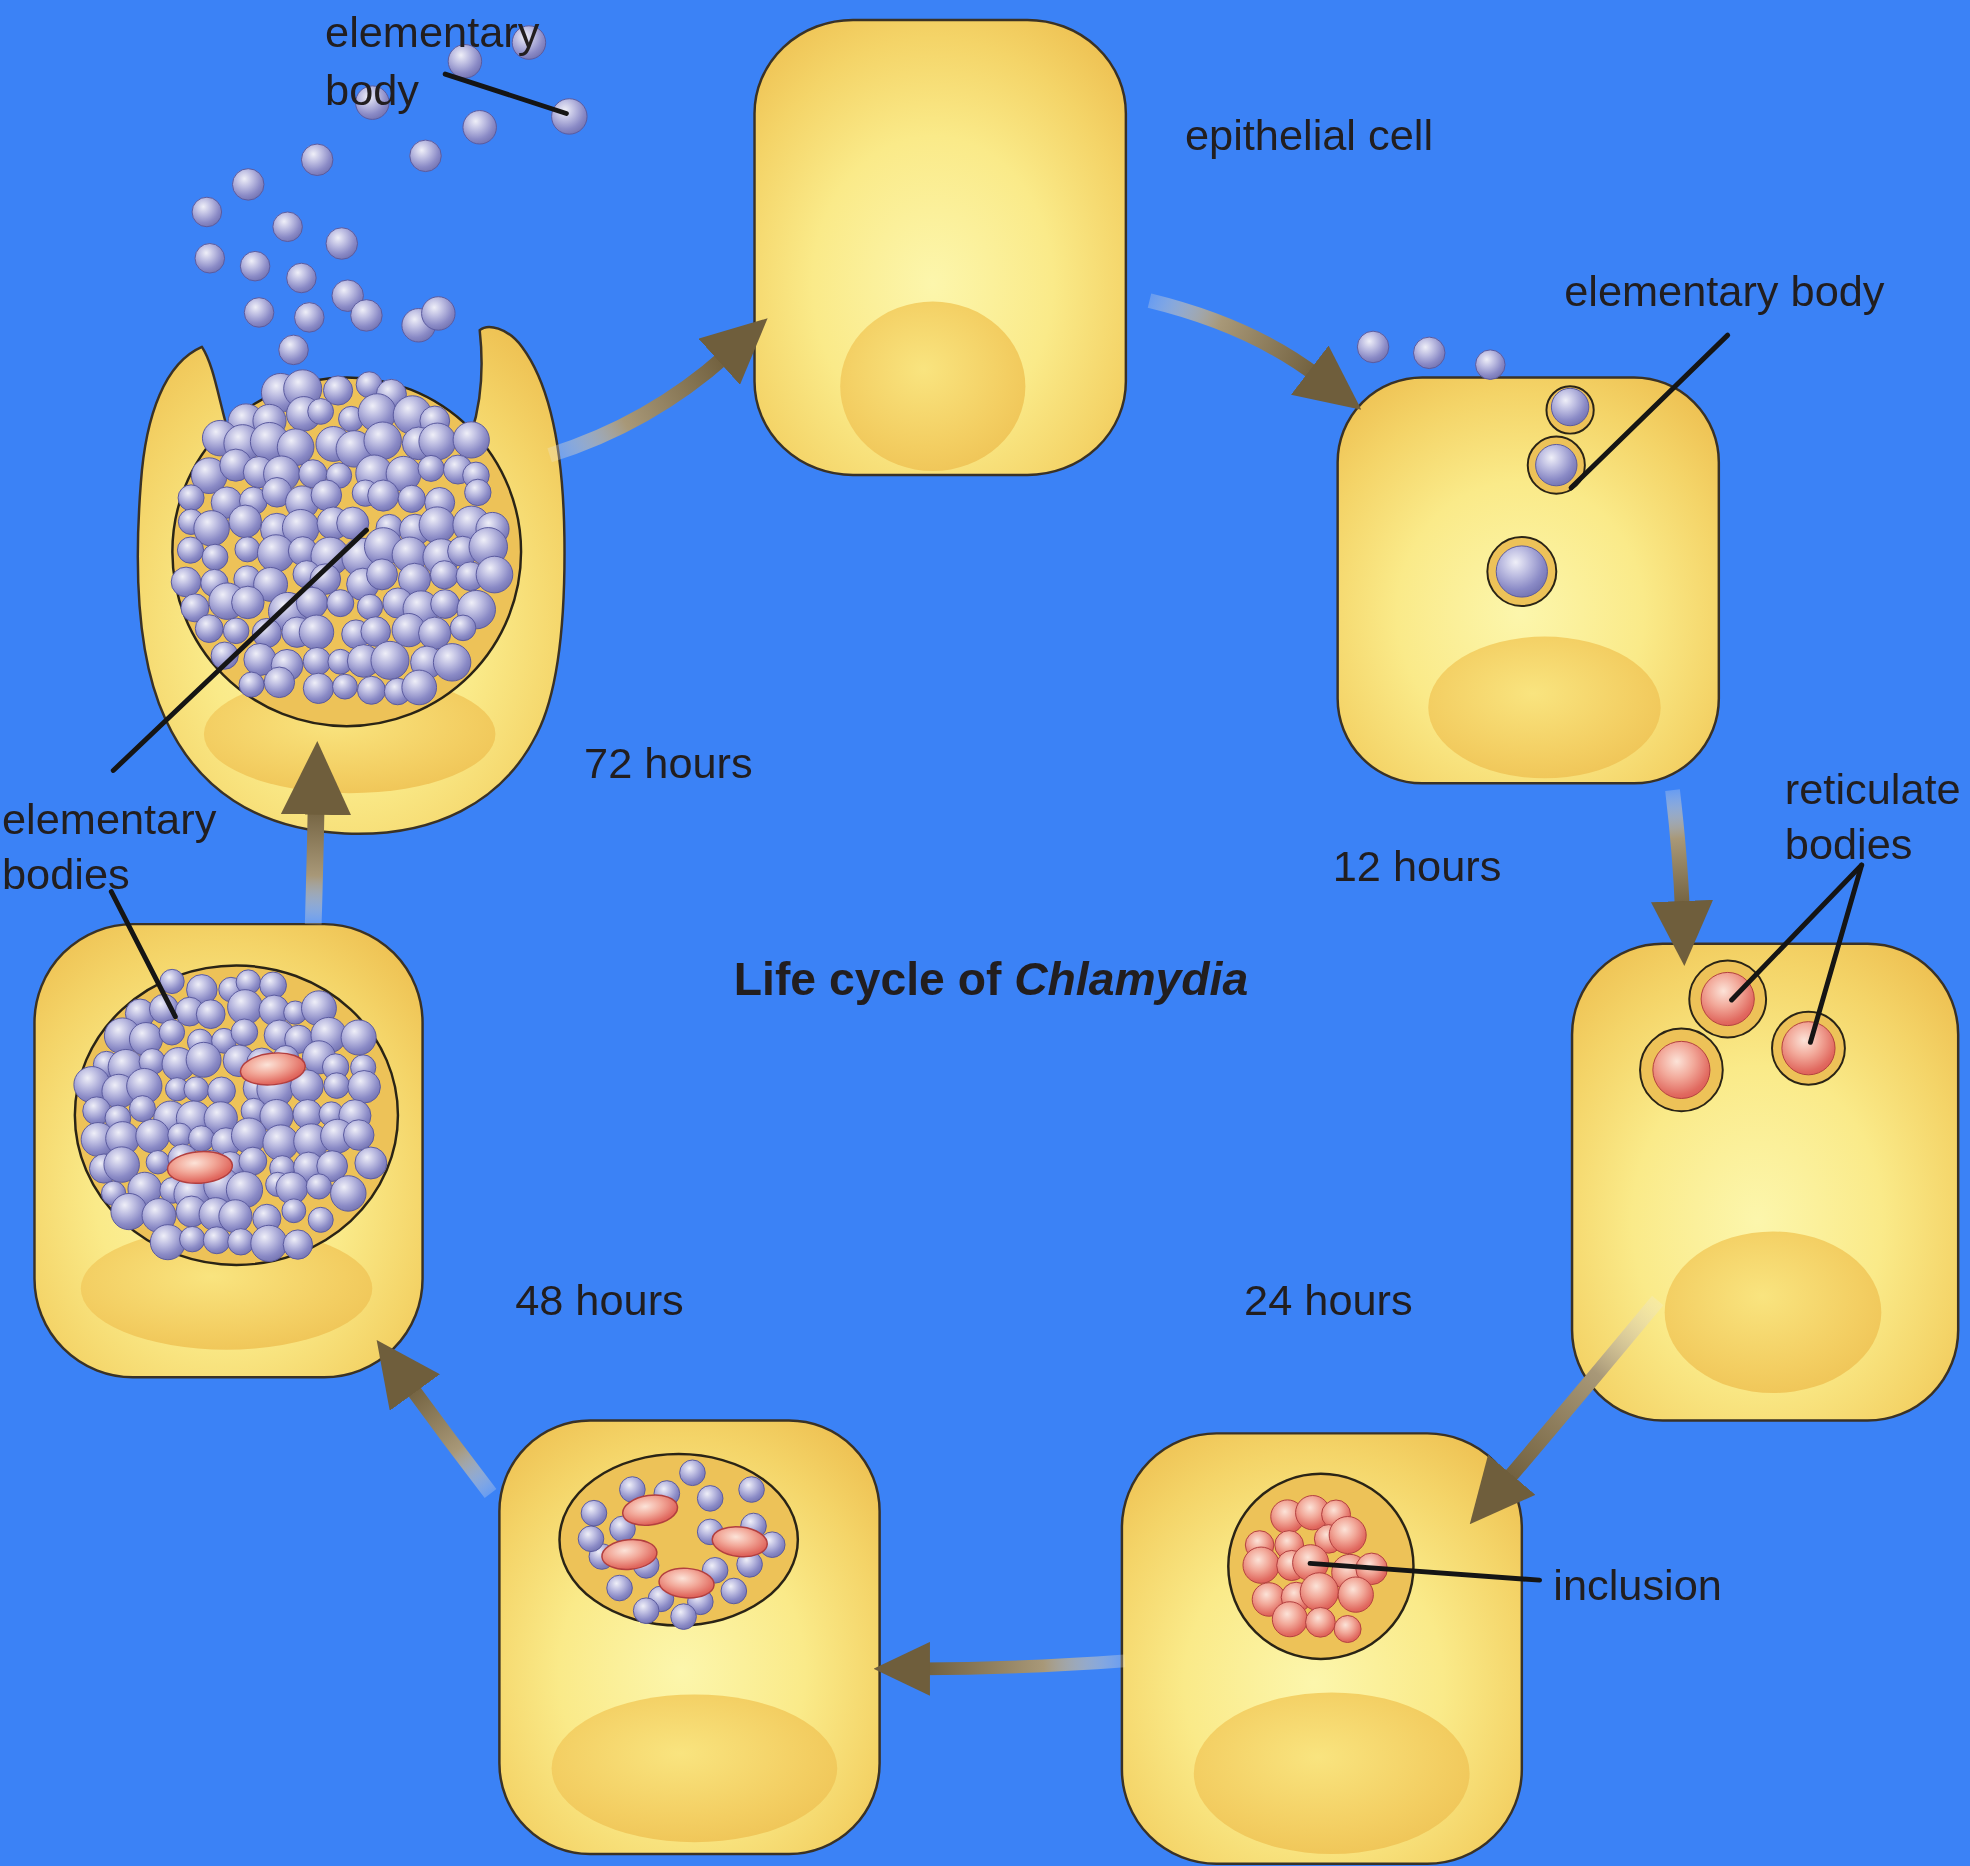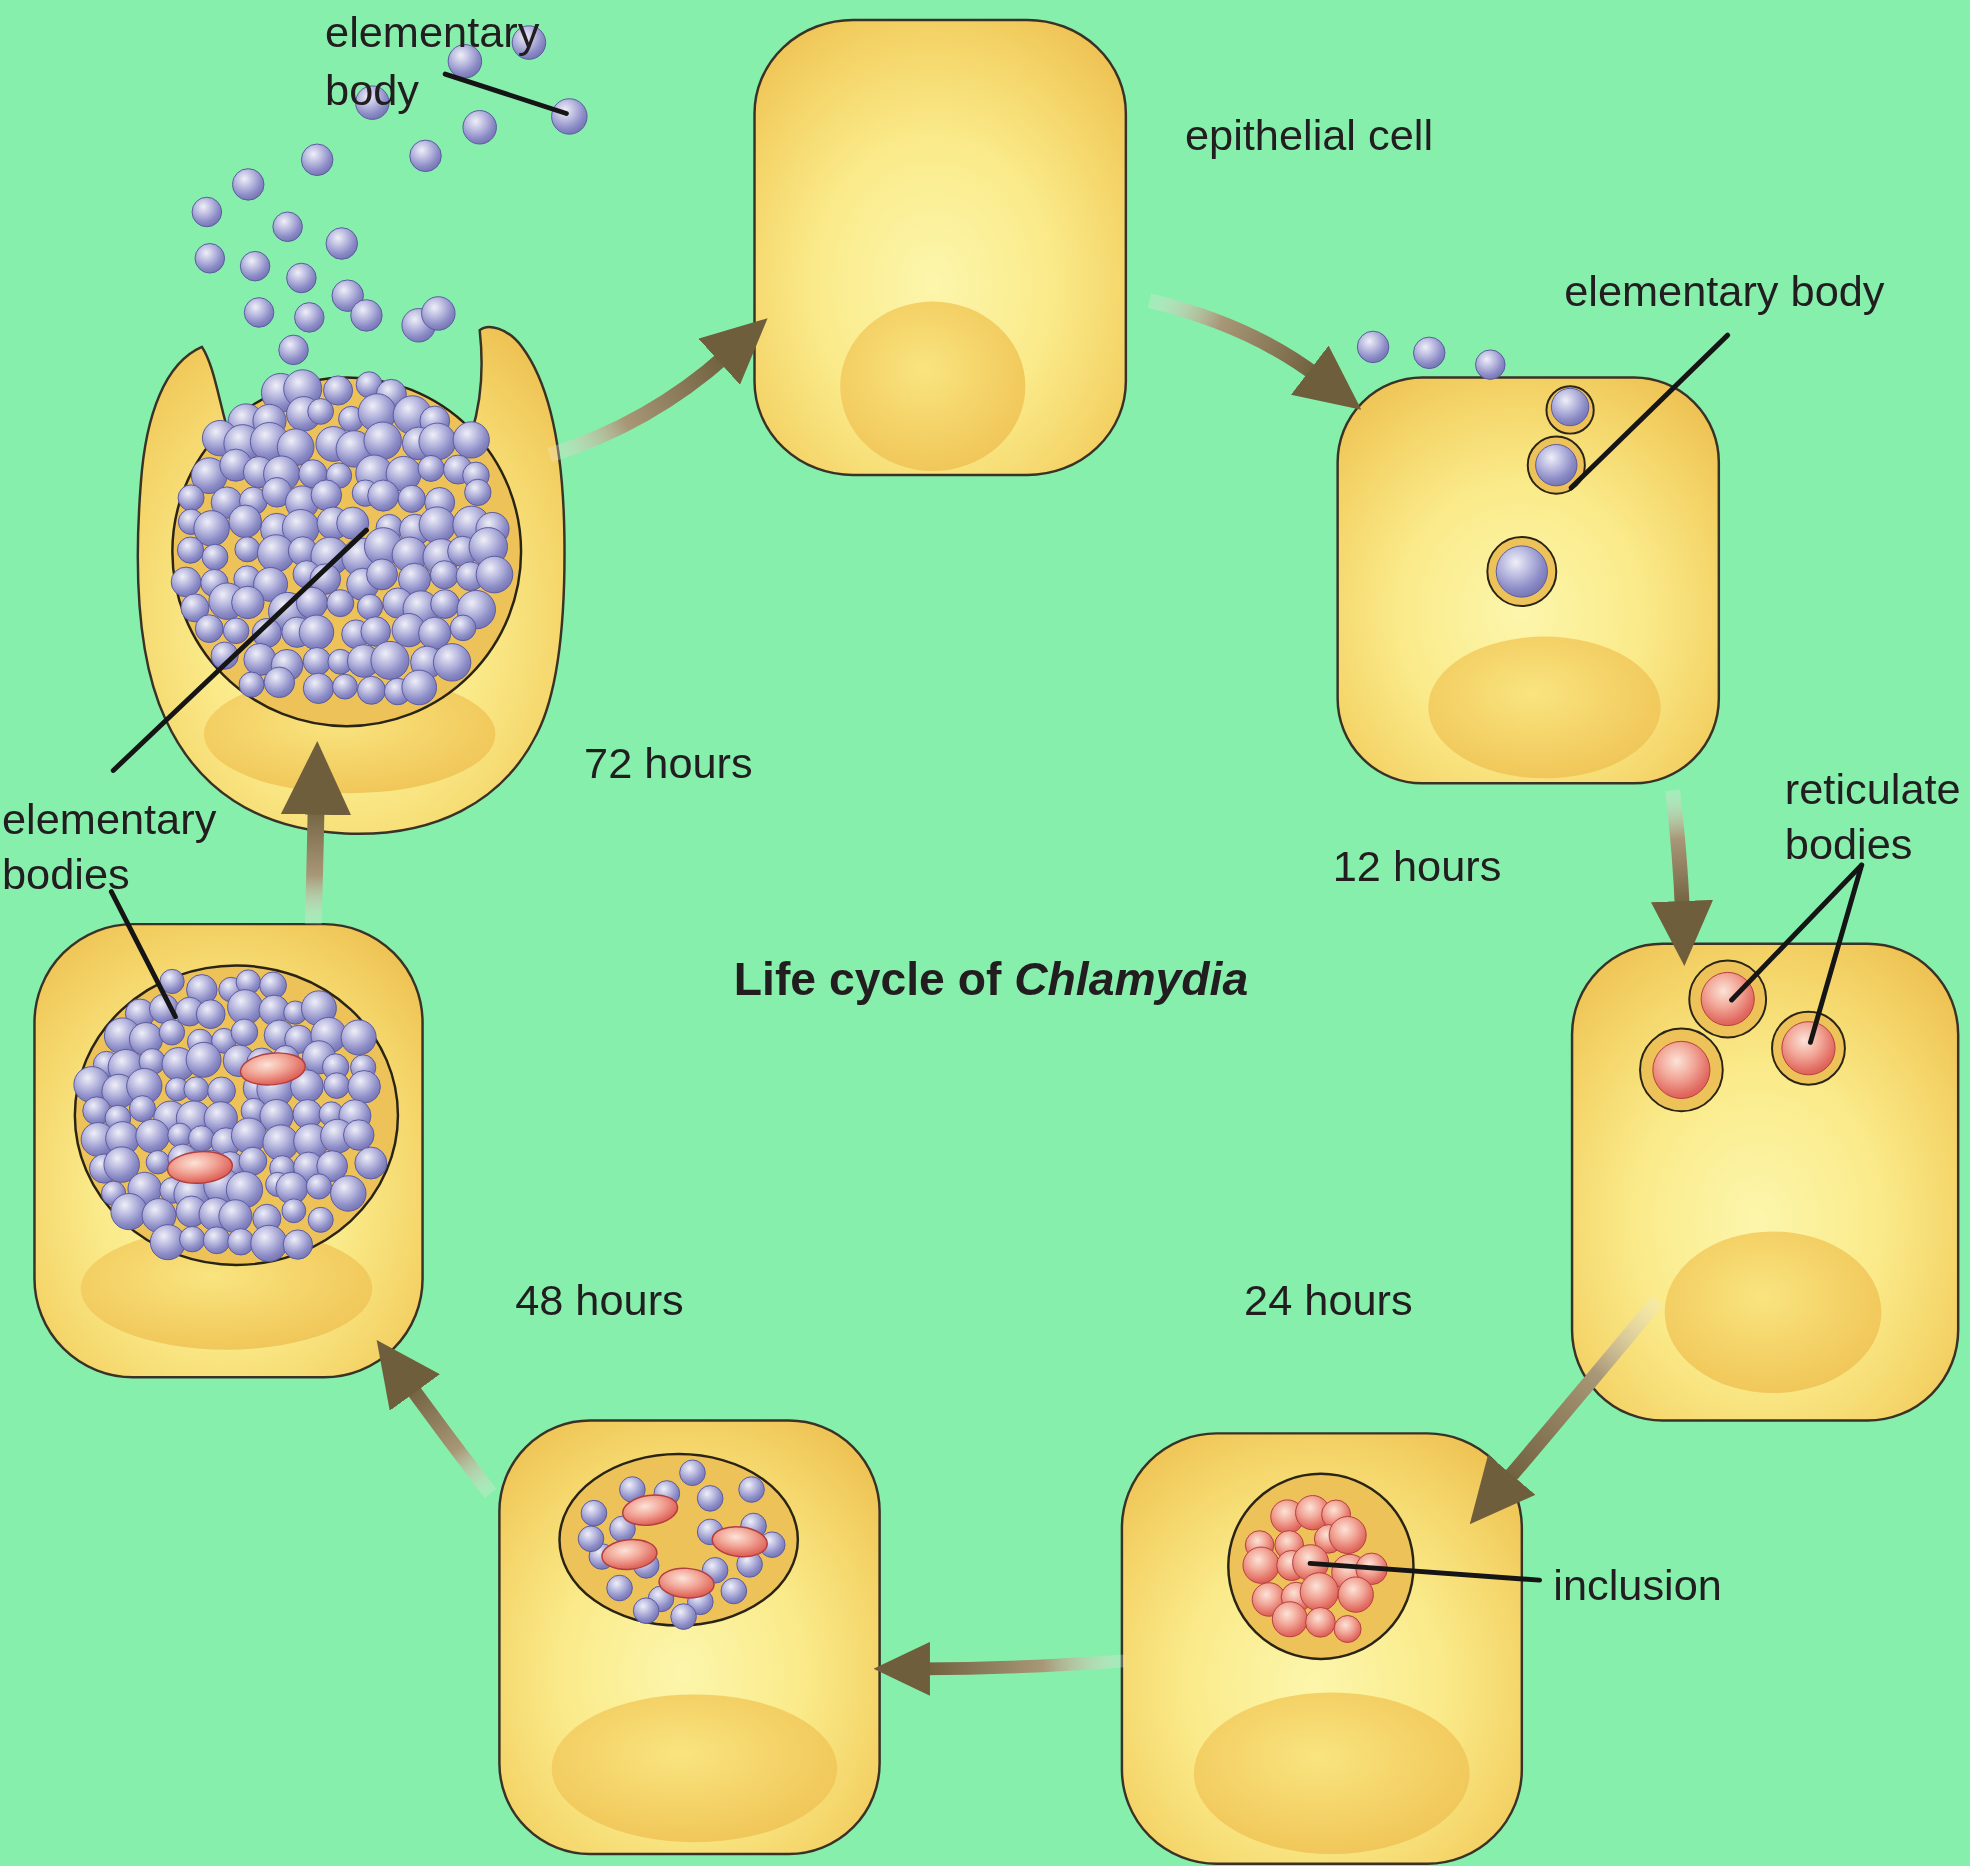--- a/index.html
+++ b/index.html
@@ -1,16 +1,16 @@
 <!DOCTYPE html>
 <html><head>
 <meta charset="utf-8">
 <style>
   html,body{margin:0;padding:0;background:#fff;}
-  #stage{width:1970px;height:1867px;position:relative;background:#86efac;}
+  #stage{width:1970px;height:1867px;position:relative;background:#3b82f6;}
   text{font-family:"Liberation Sans",sans-serif;fill:#221E1F;}
   .lbl{font-size:44px;}
   .title{font-size:47px;font-weight:bold;}
   .it{font-style:italic;}
   .leader{stroke:#151515;stroke-width:5;stroke-linecap:round;}
   .cellOutline{stroke:#3A3226;stroke-width:2.5;}
   .incl{fill:#EDC258;stroke:#2A2416;stroke-width:2.5;}
 </style>
 </head>
 <body>

